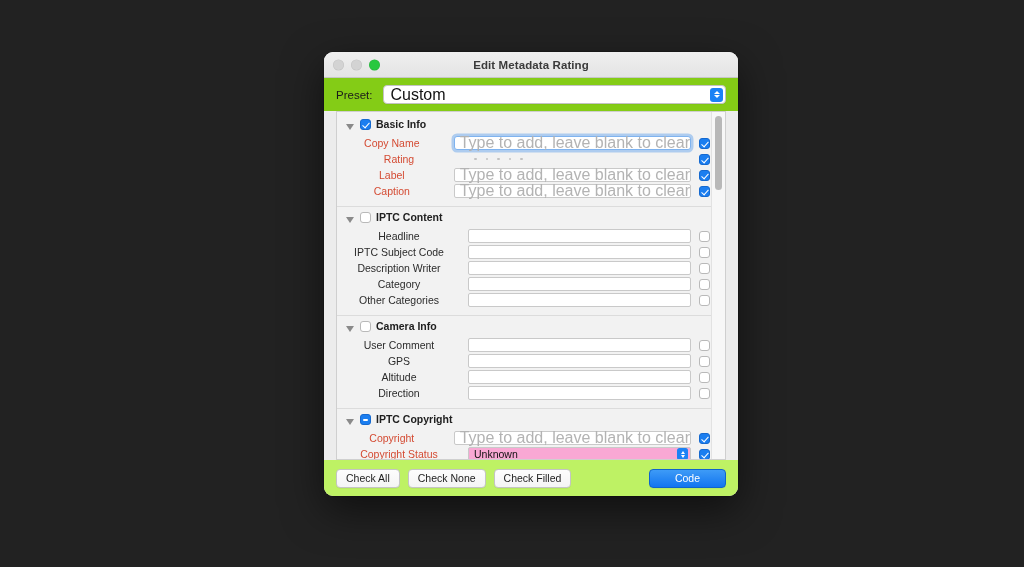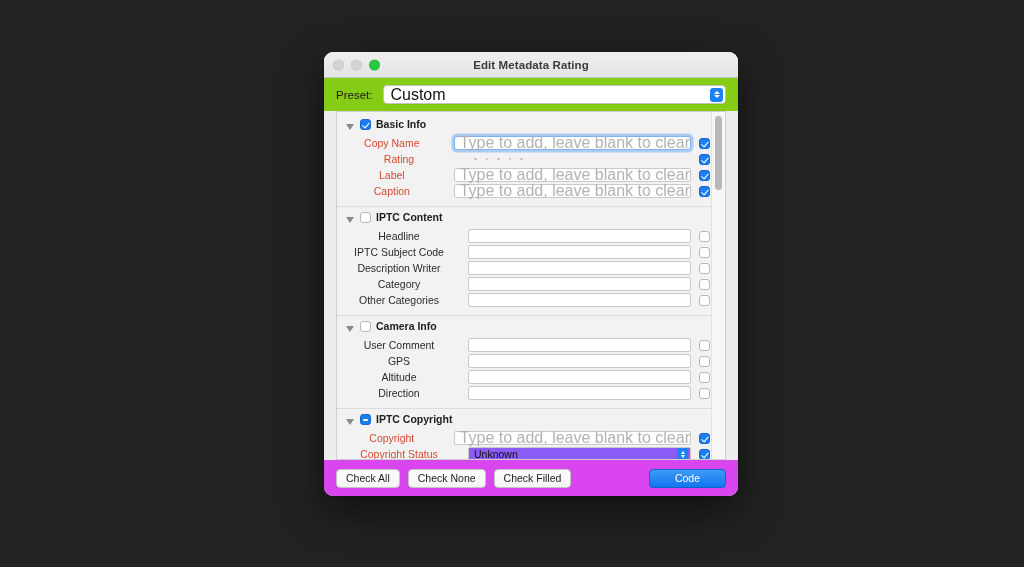--- a/index.html
+++ b/index.html
@@ -223,21 +223,21 @@
     font-size: 10.5px;
     color: #2b2b2b;
     white-space: nowrap;
     overflow: hidden;
   }
   .row-label.active { color: #d44b33; }
   .row-field {
     flex: 1;
     position: relative;
     height: 14px;
-    background: #8b5cf6;
+    background: #f9a8d4;
     border: 1px solid #c9c9c9;
     border-radius: 2px;
     box-sizing: border-box;
     display: flex;
     align-items: center;
     padding-left: 5px;
     font-size: 10.5px;
     color: #111;
   }
   .row-field .ph {
@@ -270,21 +270,21 @@
   .section-rows { padding-bottom: 7px; }
 
   
   #footer {
     flex: 0 0 auto;
     height: 36px;
     display: flex;
     align-items: center;
     padding: 0 12px;
     gap: 8px;
-    background: #d946ef;
+    background: #bef264;
   }
   .btn {
     height: 17px;
     padding: 0 9px;
     background: linear-gradient(to bottom,#fdfdfd,#f4f4f4);
     border: 1px solid #c4c4c4;
     border-radius: 4px;
     font-size: 10.5px;
     color: #1c1c1c;
     display: flex;

